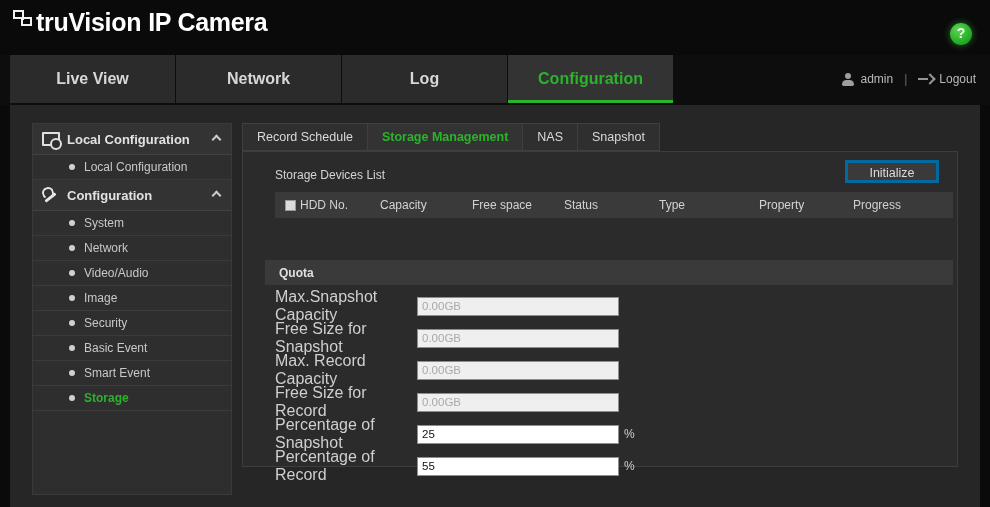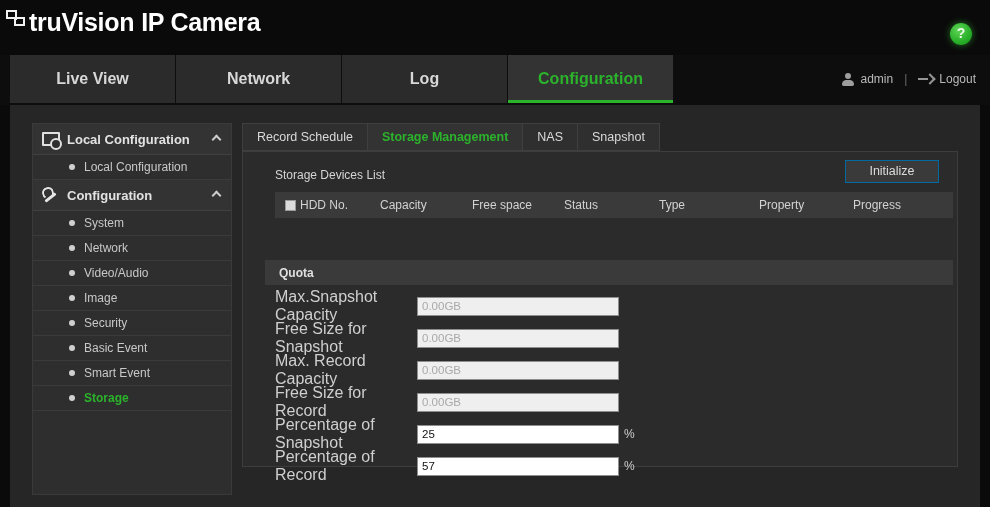--- a/index.html
+++ b/index.html
@@ -6,21 +6,21 @@
   html, body {
     width: 990px; height: 507px;
     background: #0a0a0a;
     font-family: "Liberation Sans", sans-serif;
     overflow: hidden;
   }
   #app { position: relative; width: 990px; height: 507px; background: #0a0a0a; }
 
   
   .header { position: absolute; left: 0; top: 0; width: 990px; height: 55px; background: #0a0a0a; }
-  .brand { position: absolute; left: 6px; top: 8px; display: flex; align-items: flex-end; }
+  .brand { position: absolute; left: 13px; top: 8px; display: flex; align-items: flex-end; }
   .brand-logo { width: 22px; height: 24px; position: relative; margin-right: 1px; margin-bottom: 4px; }
   .brand-logo .sq { position: absolute; border: 2px solid #f2f2f2; background: transparent; }
   .brand-logo .sq1 { left: 0; top: 2px; width: 11px; height: 9px; }
   .brand-logo .sq2 { left: 8px; top: 9px; width: 11px; height: 9px; }
   .brand-logo .lnk { position: absolute; left: 9px; top: 8px; width: 2px; height: 4px; background: #f2f2f2; }
   .brand-text { font-size: 25px; font-weight: bold; color: #ffffff; letter-spacing: -0.3px; line-height: 28px; }
   .brand-text .sp { display: inline-block; width: 7px; }
 
   .help-btn {
     position: absolute; right: 18px; top: 23px;
@@ -130,21 +130,21 @@
   .ctab.active { color: #2bb32b; font-weight: bold; background: #333333; }
 
   .cbody {
     position: absolute; left: 0; top: 28px; width: 716px; height: 316px;
     background: #2b2b2b; border: 1px solid #3d3d3d;
   }
 
   .sec-title { position: absolute; left: 32px; top: 16px; font-size: 12px; color: #d5d5d5; }
   .btn {
     font-size: 12.5px; color: #dcdcdc; background: #3a3a3a;
-    border: 1px solid #0369a1; text-align: center; cursor: default;
+    border: 3px solid #0369a1; text-align: center; cursor: default;
   }
   .btn-initialize { position: absolute; right: 18px; top: 8px; width: 94px; height: 23px; line-height: 21px; }
 
   .table-head {
     position: absolute; left: 32px; top: 40px; width: 678px; height: 26px;
     background: #3a3a3a; display: flex; align-items: center;
   }
   .table-head .th { font-size: 12px; color: #d2d2d2; }
   .chk {
     width: 11px; height: 11px; background: #dcdcdc; border: 1px solid #9a9a9a;
@@ -301,21 +301,21 @@
             <span class="flabel">Free Size for Record</span>
             <span class="finput disabled">0.00GB</span>
           </div>
           <div class="frow">
             <span class="flabel">Percentage of Snapshot</span>
             <span class="finput">25</span>
             <span class="suffix">%</span>
           </div>
           <div class="frow">
             <span class="flabel">Percentage of Record</span>
-            <span class="finput">57</span>
+            <span class="finput">55</span>
             <span class="suffix">%</span>
           </div>
         </div>
       </div>
     </div>
 
   </div>
 </div>
 
 </body></html>

